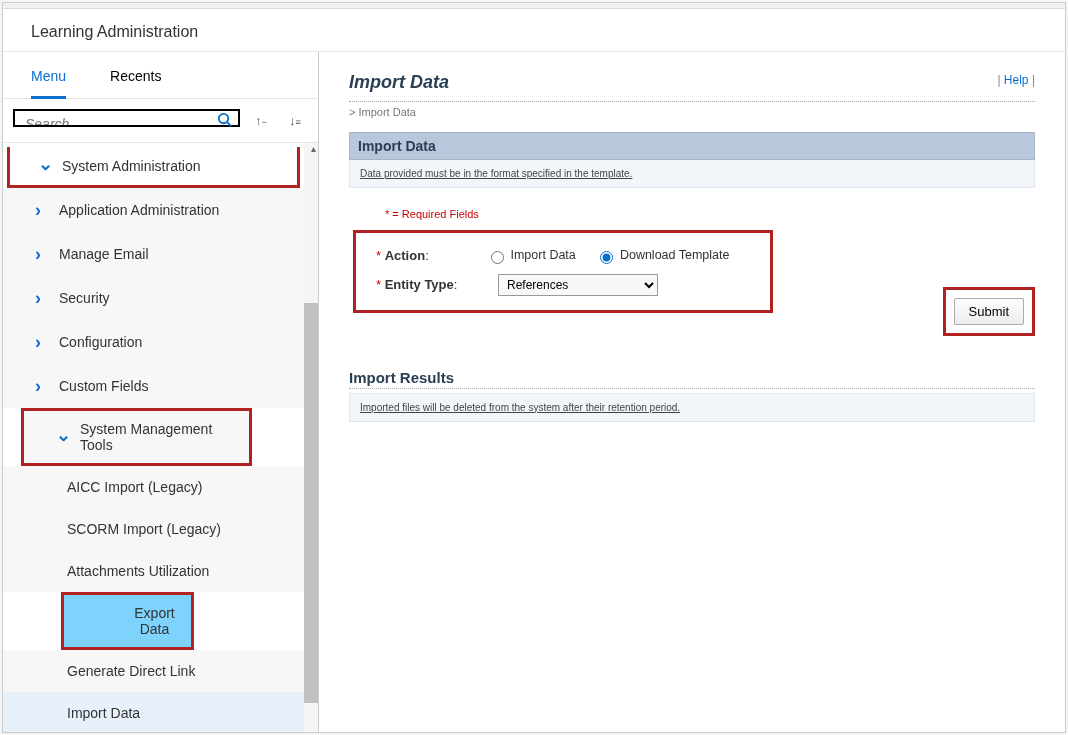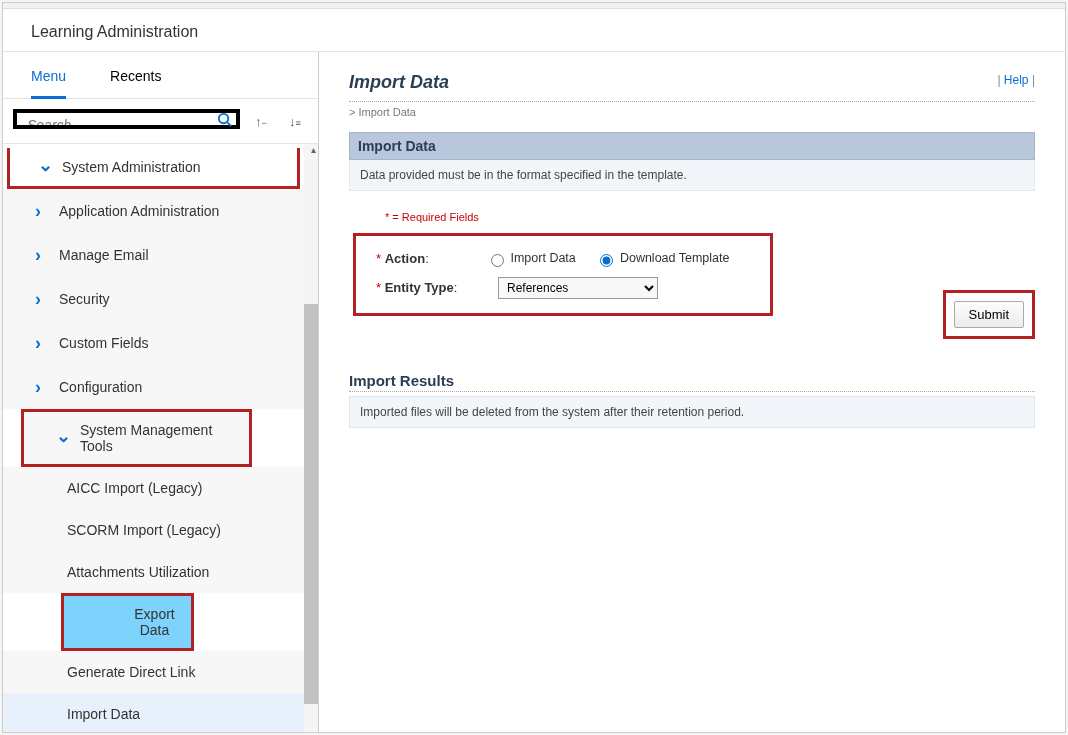--- a/index.html
+++ b/index.html
@@ -70,21 +70,21 @@
     gap: 8px;
     border-bottom: 1px solid #e5e5e5;
   }
   .search-wrap {
     position: relative;
     flex: 1;
   }
   .search-input {
     width: 100%;
     height: 18px;
-    border: 4px solid #000000;
+    border: 2px solid #000000;
     padding: 12px 30px 0 10px;
     font-size: 14px;
     color: #555;
     font-style: italic;
   }
   .search-input::placeholder { color:#777; font-style: italic; }
   .search-icon {
     position: absolute;
     right: 8px;
     top: 50%;
@@ -185,22 +185,23 @@
     font-weight: bold;
     font-size: 14px;
     padding: 5px 8px;
     border: 1px solid #a5b4c6;
   }
   .panel-body {
     background: #f2f6fb;
     border: 1px solid #e1e7ee;
     border-top: none;
     padding: 8px 10px;
-    font-size: 12px;
+    font-size: 10px;
     color: #444;
+    text-decoration: underline;
   }
   .req-note {
     color: #c00;
     font-size: 11px;
     margin: 20px 0 10px 36px;
   }
   .form-area {
     border: 3px solid #b22222;
     padding: 14px 10px 14px 20px;
     width: 420px;
@@ -295,25 +296,25 @@
           <div class="nav-item level-2">
             <span class="chev right"></span>
             <span>Manage Email</span>
           </div>
           <div class="nav-item level-2">
             <span class="chev right"></span>
             <span>Security</span>
           </div>
           <div class="nav-item level-2">
             <span class="chev right"></span>
+            <span>Configuration</span>
+          </div>
+          <div class="nav-item level-2">
+            <span class="chev right"></span>
             <span>Custom Fields</span>
-          </div>
-          <div class="nav-item level-2">
-            <span class="chev right"></span>
-            <span>Configuration</span>
           </div>
           <div class="nav-item level-2 red-box" style="background:#f7f7f7; margin:0 52px 0 18px;">
             <span class="chev down"></span>
             <span>System Management Tools</span>
           </div>
           <div class="nav-item level-3">
             <span>AICC Import (Legacy)</span>
           </div>
           <div class="nav-item level-3">
             <span>SCORM Import (Legacy)</span>

